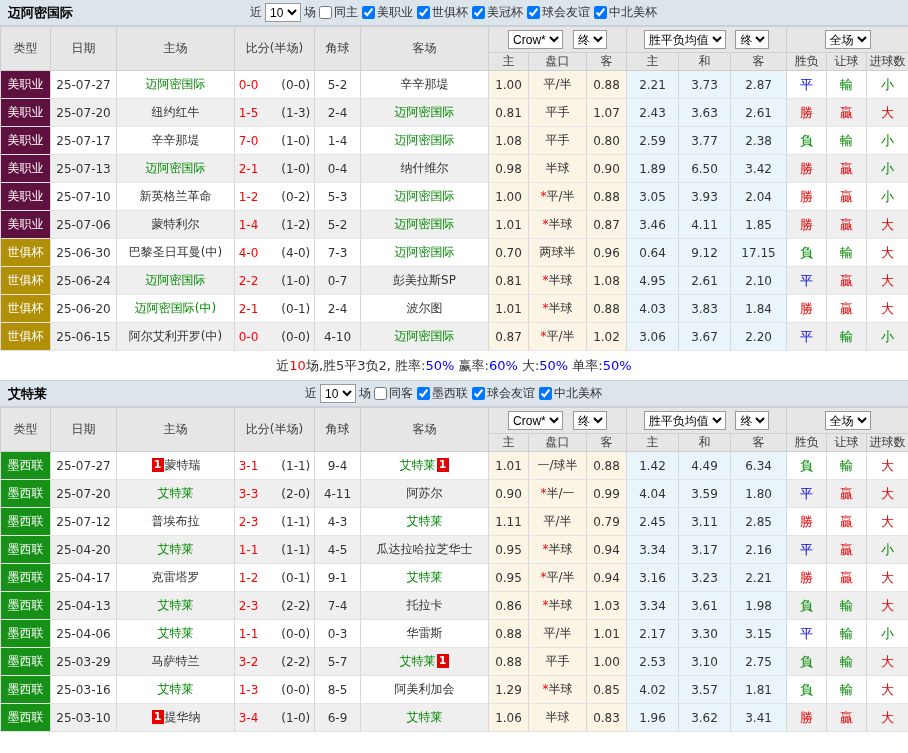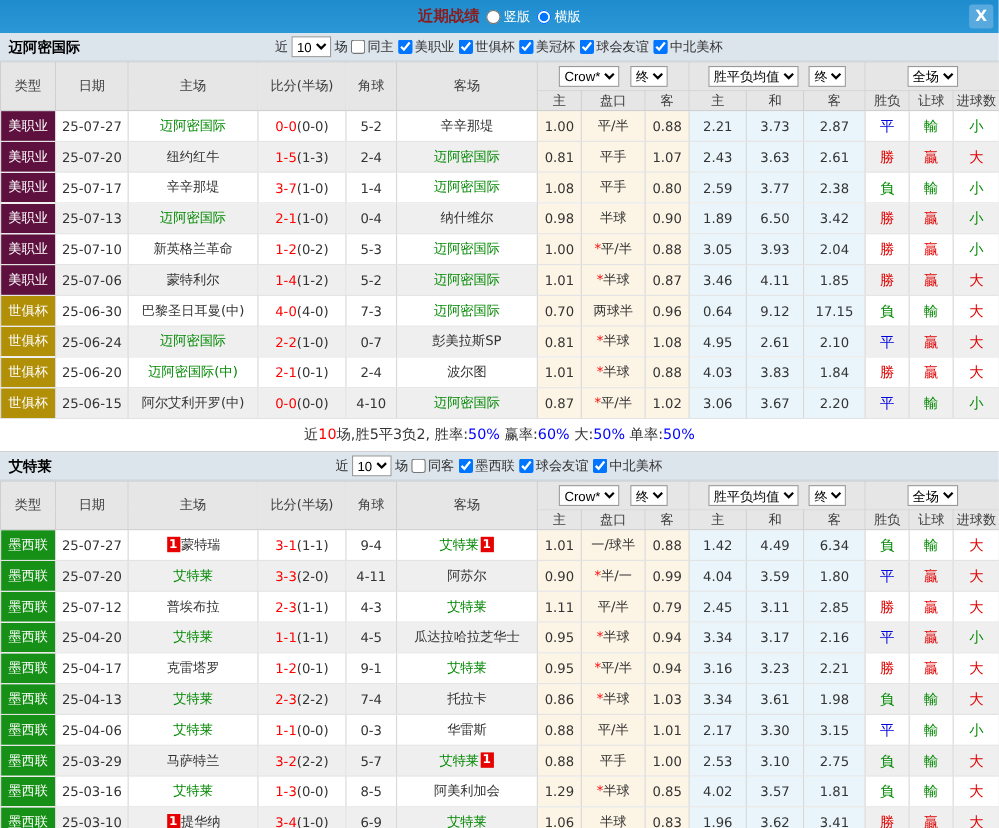--- a/index.html
+++ b/index.html
@@ -27,45 +27,33 @@
   tr.label-row th { height:16px; font-size:12px; }
   .grp select { margin:0 3px; }
 
   tbody td { height:28px; text-align:center; border-left:1px solid #d8d8d8; border-right:1px solid #d8d8d8; border-bottom:1px solid #e3e3e3; color:#333; }
   td.league { color:#fff; }
   tr.alt td.plain { background:#efefef; }
   td.odds { background:#fcf4e5; }
   td.avg { background:#e9f5fb; }
   .team-green { color:#008800; }
   .score-main { color:#ff0000; }
-  .score-half { color:#333; }
+  .score-half { color:#333;padding-left:23px; }
   .star { color:#ff0000; }
   .badge { display:inline-block; background:#e60000; color:#fff; font-size:11px; font-weight:bold; min-width:12px; height:14px; line-height:14px; padding:0 1px; margin:0 1px; vertical-align:1px; }
   td.res { font-size:13px; }
   .c-red { color:#e00000; } .c-green { color:#008800; } .c-blue { color:#0000dd; }
 
   .summary { height:30px; line-height:30px; text-align:center; border-bottom:1px solid #d0d0d0; background:#fff; font-size:13px; }
 </style>
 </head>
 <body>
 
 <div class="window">
 
-  <div class="titlebar">
-    <span class="title">近期战绩</span>
-    <label class="layout-opt">
-      <input type="radio" name="layout" style="">
-      <span>竖版</span>
-    </label>
-    <label class="layout-opt">
-      <input type="radio" name="layout" checked="" style="">
-      <span>横版</span>
-    </label>
-    <div class="close-btn">X</div>
-  </div>
 
   <div>
     <div class="section-header">
       <span class="team-name">迈阿密国际</span>
       <span class="filters">
         <span>近</span>
         <select><option>10</option></select>
         <span>场</span>
         <label>
           <input type="checkbox" style="">
@@ -171,21 +159,21 @@
             <td class="avg">3.63</td>
             <td class="avg">2.61</td>
             <td class="plain res c-red">勝</td>
             <td class="plain res c-red">贏</td>
             <td class="plain res c-red">大</td>
           </tr>
           <tr>
             <td class="league" style="background:#5e103e">美职业</td>
             <td class="plain">25-07-17</td>
             <td class="plain ">辛辛那堤</td>
-            <td class="plain"><span class="score-main">3-7</span><span class="score-half">(1-0)</span></td>
+            <td class="plain"><span class="score-main">7-0</span><span class="score-half">(1-0)</span></td>
             <td class="plain">1-4</td>
             <td class="plain team-green">迈阿密国际</td>
             <td class="odds">1.08</td>
             <td class="odds">平手</td>
             <td class="odds">0.80</td>
             <td class="avg">2.59</td>
             <td class="avg">3.77</td>
             <td class="avg">2.38</td>
             <td class="plain res c-green">負</td>
             <td class="plain res c-green">輸</td>

